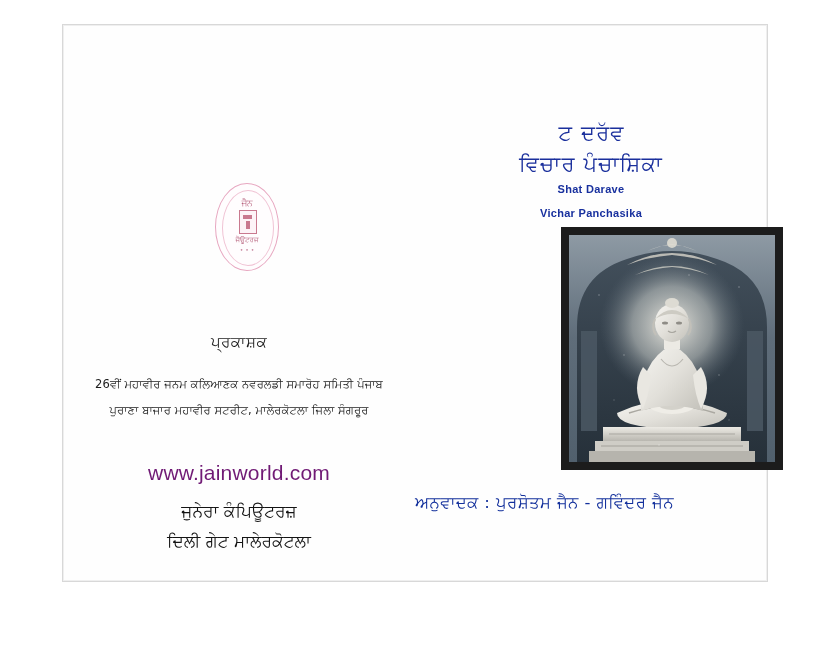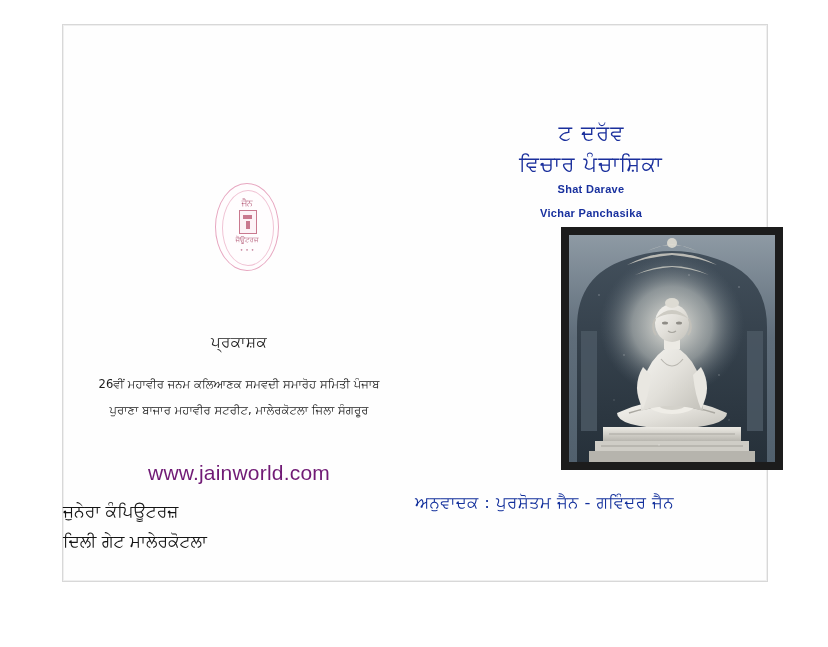--- a/index.html
+++ b/index.html
@@ -157,20 +157,21 @@
     font-size: 21px;
     color: #701a75;
     letter-spacing: 0.2px;
   }
 
   .printer-block {
     position: absolute;
     left: 0;
     top: 443px;
     width: 352px;
+    text-align: center;
   }
   .printer-line {
     font-family: "DejaVu Sans", sans-serif;
     font-size: 17px;
     line-height: 30px;
     color: #141414;
   }
 
   
   .front-cover {
@@ -250,21 +251,21 @@
           <div class="logo-inner"></div>
           <div class="logo-glyph">ਜੈਨ</div>
           <div class="logo-mark"></div>
           <div class="logo-caption">ਜੈਊਟਰਜ</div>
           <div class="logo-caption2">• • •</div>
         </div>
       </div>
 
       <div class="pub-block">
         <div class="pub-label">ਪ੍ਰਕਾਸ਼ਕ</div>
-        <div class="pub-line">26ਵੀਂ ਮਹਾਵੀਰ ਜਨਮ ਕਲਿਆਣਕ ਸਮਵਦੀ ਸਮਾਰੋਹ ਸਮਿਤੀ ਪੰਜਾਬ</div>
+        <div class="pub-line">26ਵੀਂ ਮਹਾਵੀਰ ਜਨਮ ਕਲਿਆਣਕ ਨਵਰਲਡੀ ਸਮਾਰੋਹ ਸਮਿਤੀ ਪੰਜਾਬ</div>
         <div class="pub-line">ਪੁਰਾਣਾ ਬਾਜਾਰ ਮਹਾਵੀਰ ਸਟਰੀਟ, ਮਾਲੇਰਕੋਟਲਾ ਜਿਲਾ ਸੰਗਰੂਰ</div>
       </div>
 
       <div class="site-url">www.jainworld.com</div>
 
       <div class="printer-block">
         <div class="printer-line">ਜੁਨੇਰਾ ਕੰਪਿਊਟਰਜ਼</div>
         <div class="printer-line">ਦਿਲੀ ਗੇਟ ਮਾਲੇਰਕੋਟਲਾ</div>
       </div>
 

